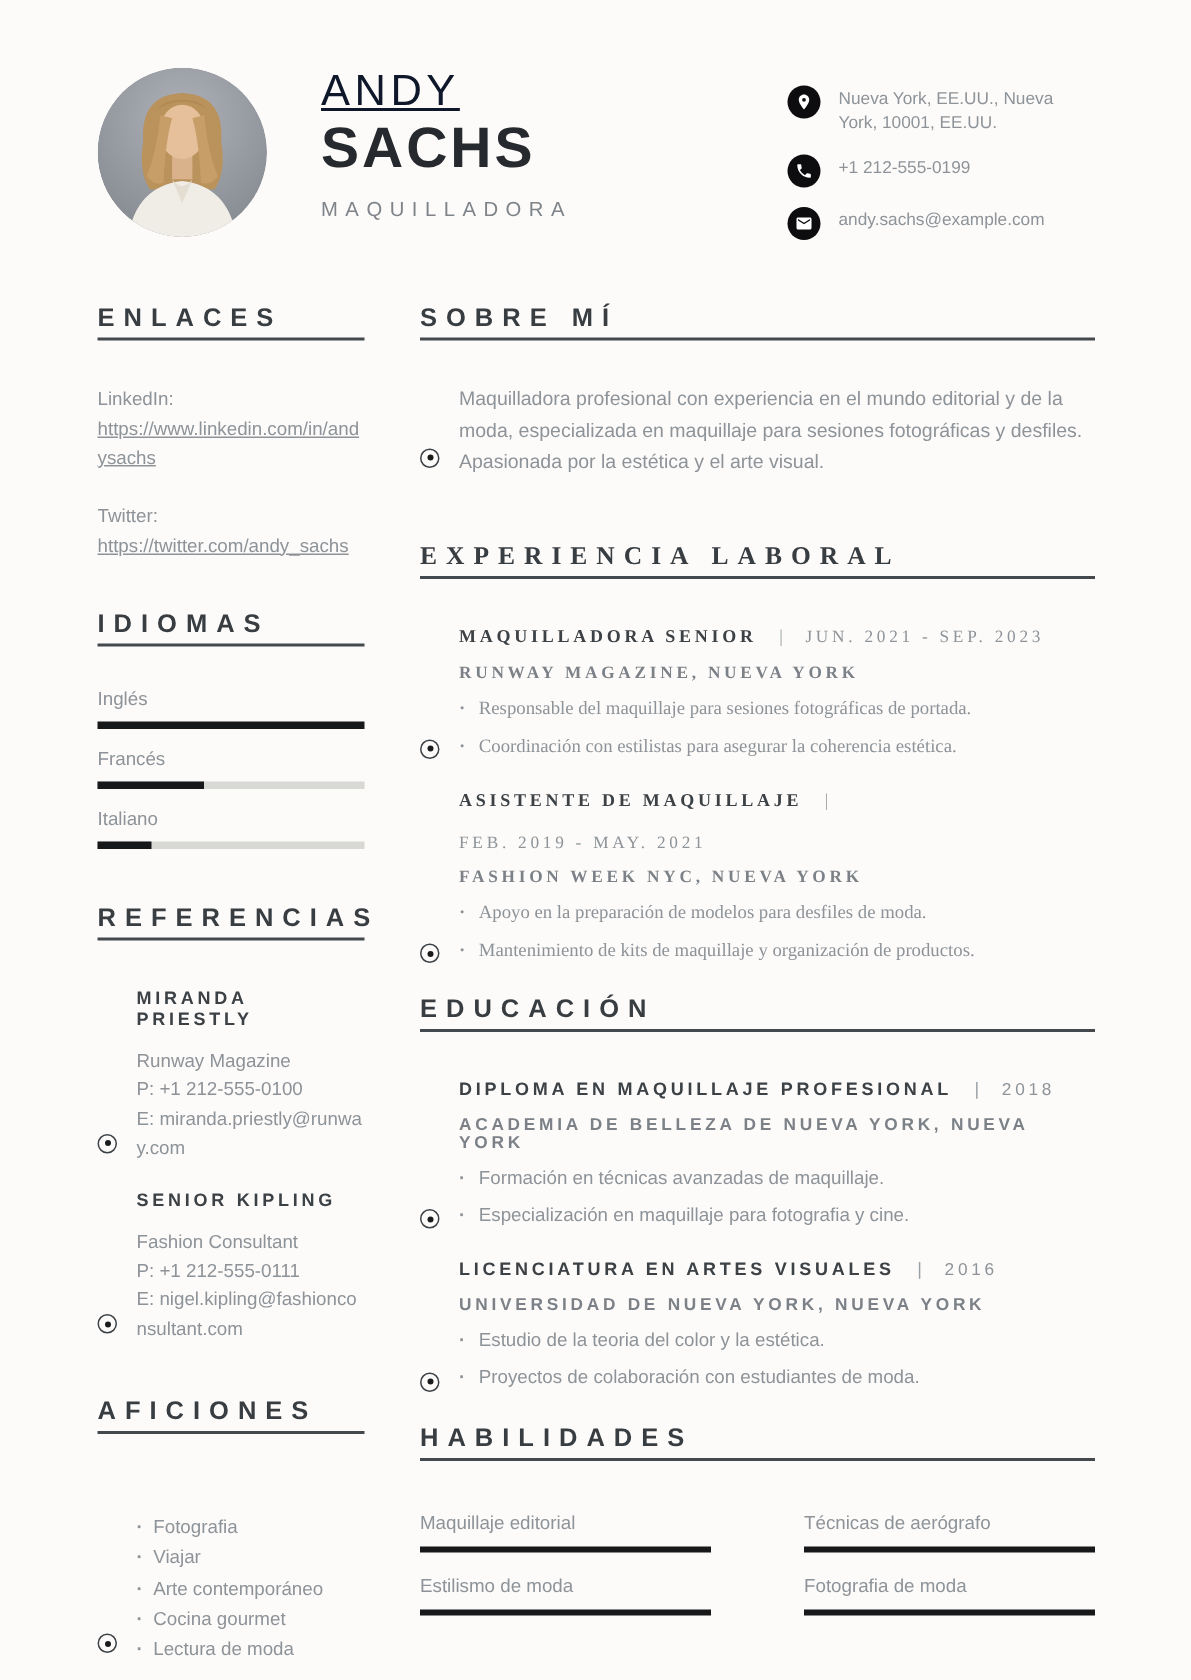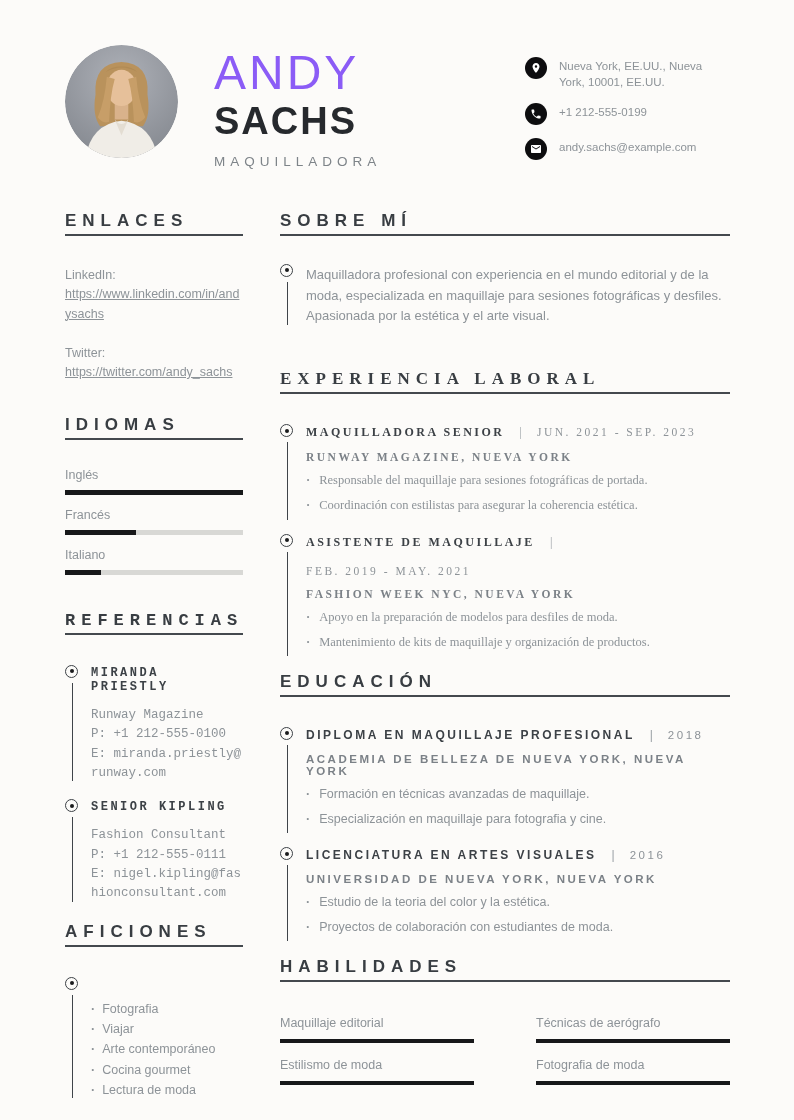--- a/index.html
+++ b/index.html
@@ -8,21 +8,21 @@
     width:794px; height:1120px; margin:0 auto; overflow:hidden;
     background:#fcfbf9; color:#33383d;
     font-family:"Liberation Sans","DejaVu Sans",sans-serif;
     position:relative;
   }
   
   .header { display:flex; align-items:flex-start; padding:45px 64px 0 65px; }
   .photo { width:113px; height:113px; border-radius:50%; overflow:hidden; flex:0 0 auto; }
   .photo svg { display:block; width:100%; height:100%; }
   .name-block { margin-left:36px; padding-top:0; }
-  .name-first { font-size:48px; font-weight:300; letter-spacing:3px; color:#8b5cf6; line-height:1.15; }
+  .name-first { font-size:29px; font-weight:300; letter-spacing:3px; color:#0f172a; line-height:1.15;text-decoration:underline; }
   .name-last  { font-size:38px; font-weight:800; letter-spacing:2px; color:#26292d; line-height:1.15; }
   .job-title  { margin-top:10px; font-size:13.5px; letter-spacing:5px; color:#7e8489; }
   .contact { margin-left:auto; width:205px; padding-top:12px; display:flex; flex-direction:column; gap:13px; }
   .contact-row { display:flex; align-items:flex-start; gap:12px; }
   .cicon { width:22px; height:22px; border-radius:50%; background:#0d0d0f; flex:0 0 auto;
            display:flex; align-items:center; justify-content:center; }
   .cicon svg { width:12px; height:12px; fill:#ffffff; }
   .ctext { font-size:11.5px; line-height:1.4; color:#8d9398; padding-top:1px; }
 
   
@@ -42,24 +42,24 @@
   .link-url { font-size:12.5px; color:#8d9398; line-height:1.55; text-decoration:underline;
               word-break:break-all; display:block; }
 
   .sec-idiomas { margin-bottom:36px; }
   .sec-idiomas .sec-body { margin-top:28px; }
   .lang-row { margin-bottom:13px; }
   .lang-name { font-size:12.5px; color:#8d9398; margin-bottom:8px; }
   .bar-track { height:5px; background:#d8d8d5; position:relative; }
   .bar-fill { height:100%; background:#17181a; }
 
-  .sec-referencias { margin-bottom:18px;font-family:Liberation Mono, monospace; }
+  .sec-referencias { margin-bottom:35px; }
   .sec-referencias .sec-body { margin-top:30px; }
 
-  .entry { display:flex; margin-bottom:16px; }
+  .entry { display:flex; margin-bottom:16px;align-items:flex-end; }
   .marker { width:26px; flex:0 0 auto; display:flex; flex-direction:column; }
   .bullet-ring { width:13px; height:13px; border:1.5px solid #3c4146; border-radius:50%;
                  position:relative; flex:0 0 auto; margin-top:0; }
   .bullet-ring::after { content:""; position:absolute; left:50%; top:50%; width:4px; height:4px;
                         transform:translate(-50%,-50%); border-radius:50%; background:#1a1b1d; }
   .vline { width:1.5px; background:#3f444a; flex:1; margin-left:6.5px; margin-top:5px; margin-bottom:2px; }
   .entry-content { flex:1; min-width:0; }
 
   .ref-name { font-size:12px; font-weight:700; letter-spacing:2.5px; color:#3c4146; padding-top:1px; }
   .ref-details { margin-top:12px; font-size:12.5px; color:#8d9398; line-height:1.55; }

